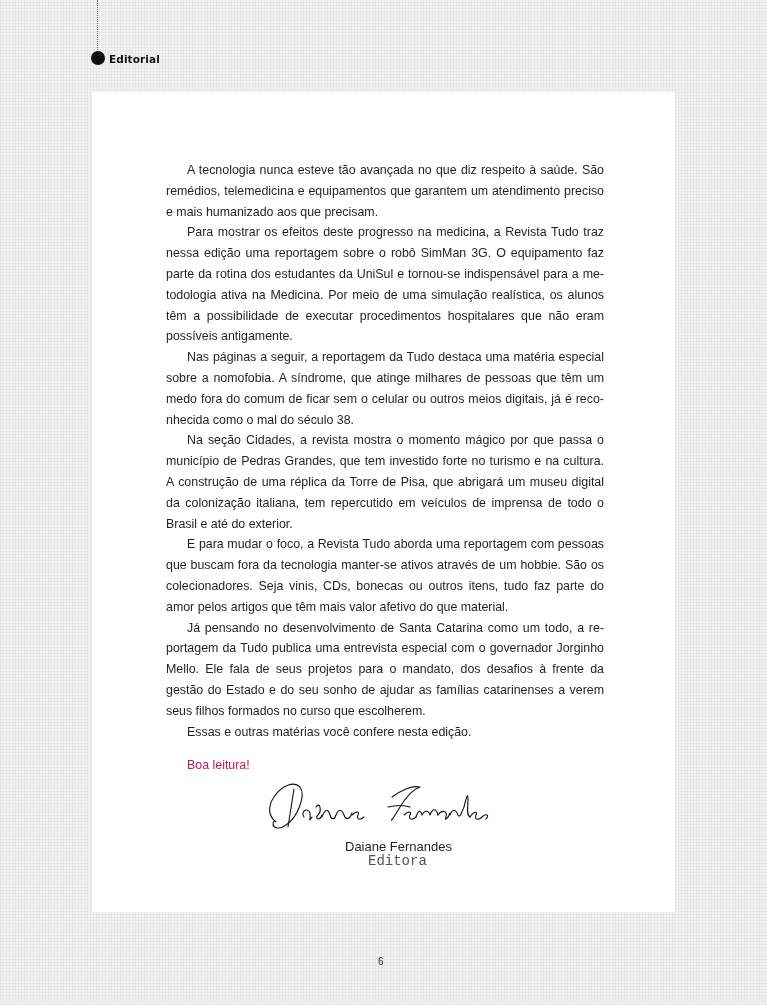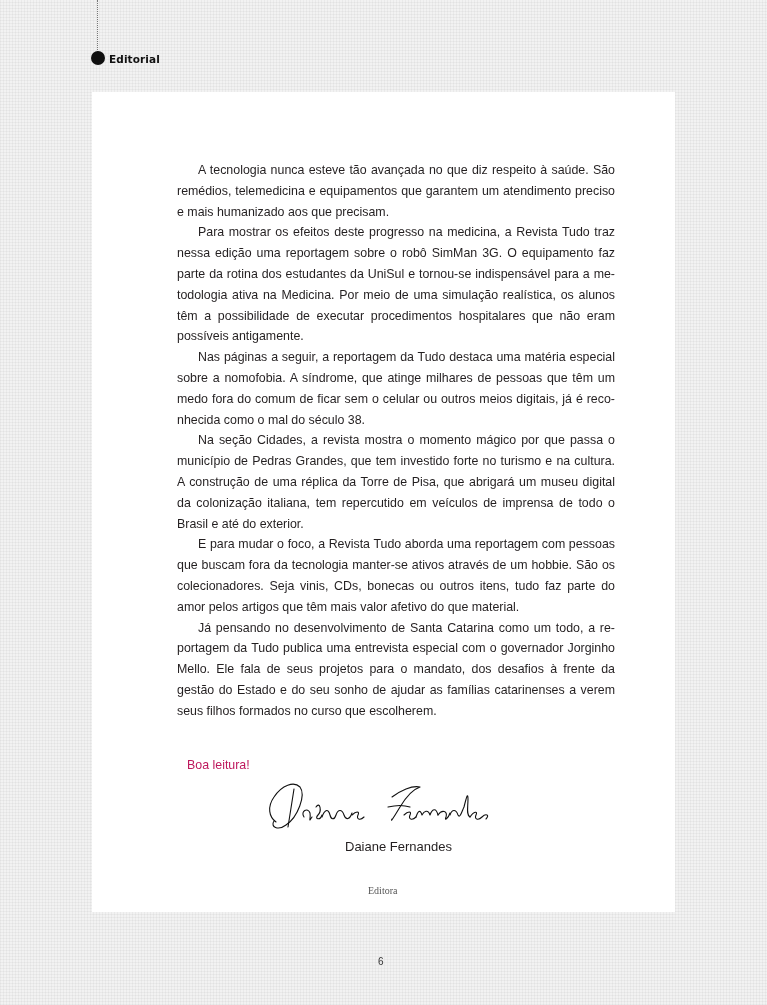--- a/index.html
+++ b/index.html
@@ -19,46 +19,47 @@
   .section-tag { position: absolute; left: 91px; top: 51px; display: flex; align-items: flex-end; }
   .section-dot { width: 14px; height: 14px; border-radius: 50%; background: #0f0f0f; margin-right: 4px; }
   .section-label { font-family: "DejaVu Sans", sans-serif; font-weight: bold; font-size: 10.5px; color: #111; letter-spacing: 0.1px; }
   .panel {
     position: absolute; left: 92px; top: 92px; width: 583px; height: 820px;
     background: #ffffff;
   }
   .body-text {
     position: absolute; left: 74px; top: 68px; width: 438px;
     font-family: "Liberation Sans", sans-serif; font-size: 12.4px; line-height: 20.8px;
-    color: #231f20; text-align: justify; margin-left: 11px;
+    color: #231f20; text-align: justify;
   }
   .body-text p { margin: 0; text-indent: 21px; hyphens: manual; }
   .closing { position: absolute; left: 95px; top: 666px; font-family: "Liberation Sans", sans-serif; font-size: 12.4px; color: #be185d; }
   .signature { position: absolute; left: 172px; top: 685px; width: 232px; height: 60px; }
   .sig-name { position: absolute; left: 253px; top: 747px; font-family: "Liberation Sans", sans-serif; font-size: 13px; color: #231f20; }
-  .sig-role { position: absolute; left: 276px; top: 761px; font-family: Liberation Serif, serif; font-size: 10px; color: #555; margin-top: 32px; }
+  .sig-role { position: absolute; left: 276px; top: 761px; font-family: Liberation Mono, monospace; font-size: 14px; color: #555; }
   .page-number { position: absolute; left: 378px; top: 956px; font-family: "Liberation Sans", sans-serif; font-size: 10px; color: #333; }
 </style>
 </head>
 <body>
 
 <div class="dotted-line"></div>
 <div class="section-tag">
   <span class="section-dot"></span>
   <span class="section-label">Editorial</span>
 </div>
 
 <div class="panel">
   <div class="body-text">
     <p>A tecnologia nunca esteve tão avançada no que diz respeito à saúde. São remédios, telemedicina e equipamentos que garantem um atendimento preci­so e mais humanizado aos que precisam.</p>
     <p>Para mostrar os efeitos deste progresso na medicina, a Revista Tudo traz nessa edição uma reportagem sobre o robô SimMan 3G. O equipamento faz parte da rotina dos estudantes da UniSul e tornou-se indispensável para a me­todologia ativa na Medicina. Por meio de uma simulação realística, os alunos têm a possibilidade de executar procedimentos hospitalares que não eram possíveis antigamente.</p>
     <p>Nas páginas a seguir, a reportagem da Tudo destaca uma matéria especial sobre a nomofobia. A síndrome, que atinge milhares de pessoas que têm um medo fora do comum de ficar sem o celular ou outros meios digitais, já é reco­nhecida como o mal do século 38.</p>
     <p>Na seção Cidades, a revista mostra o momento mágico por que passa o município de Pedras Grandes, que tem investido forte no turismo e na cultura. A construção de uma réplica da Torre de Pisa, que abrigará um museu digital da colonização italiana, tem repercutido em veículos de imprensa de todo o Brasil e até do exterior.</p>
     <p>E para mudar o foco, a Revista Tudo aborda uma reportagem com pessoas que buscam fora da tecnologia manter-se ativos através de um hobbie. São os colecionadores. Seja vinis, CDs, bonecas ou outros itens, tudo faz parte do amor pelos artigos que têm mais valor afetivo do que material.</p>
     <p>Já pensando no desenvolvimento de Santa Catarina como um todo, a re­portagem da Tudo publica uma entrevista especial com o governador Jorginho Mello. Ele fala de seus projetos para o mandato, dos desafios à frente da gestão do Estado e do seu sonho de ajudar as famílias catarinenses a verem seus filhos formados no curso que escolherem.</p>
+    <p>Essas e outras matérias você confere nesta edição.</p>
   </div>
 
   <div class="closing">Boa leitura!</div>
 
   <svg class="signature" viewBox="0 0 232 60">
     <g fill="none" stroke="#111" stroke-width="1.1" stroke-linecap="round" stroke-linejoin="round">
       <path d="M12 45 C5 40 3 30 10 20 C18 8 30 4 36 10 C42 18 34 40 22 48 C14 54 6 50 10 44"></path>
       <path d="M30 12 C28 25 26 38 24 50"></path>
       <path d="M40 40 C36 34 44 30 46 36 C47 42 44 46 48 40"></path>
       <path d="M52 30 C56 24 58 34 54 38 C50 42 56 44 58 38"></path>

